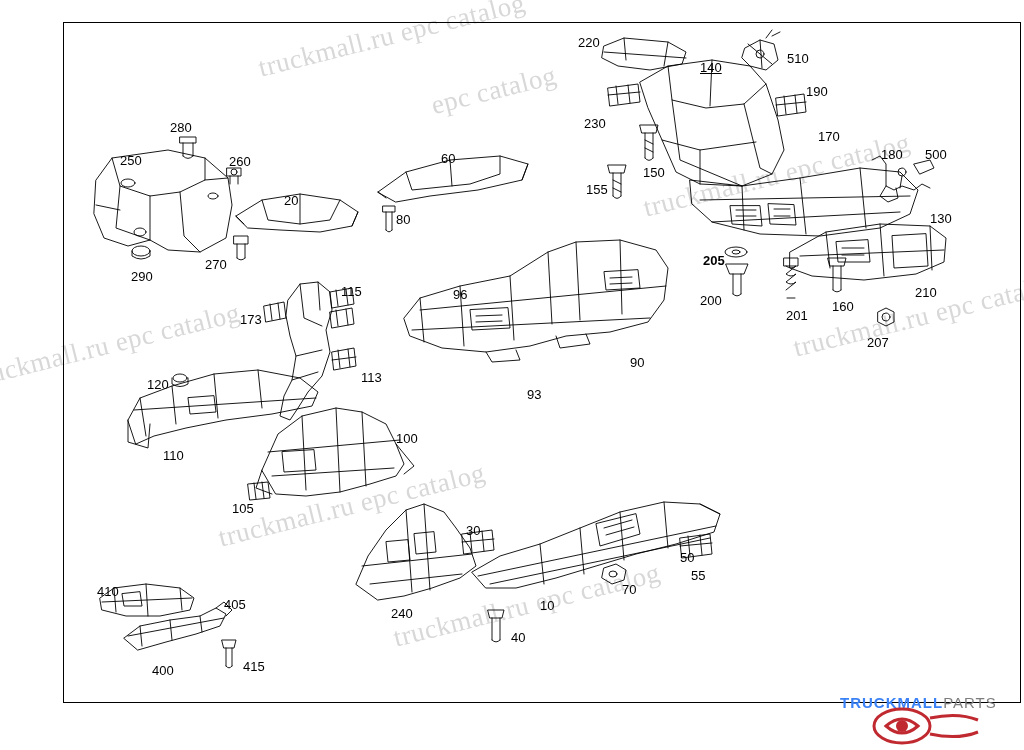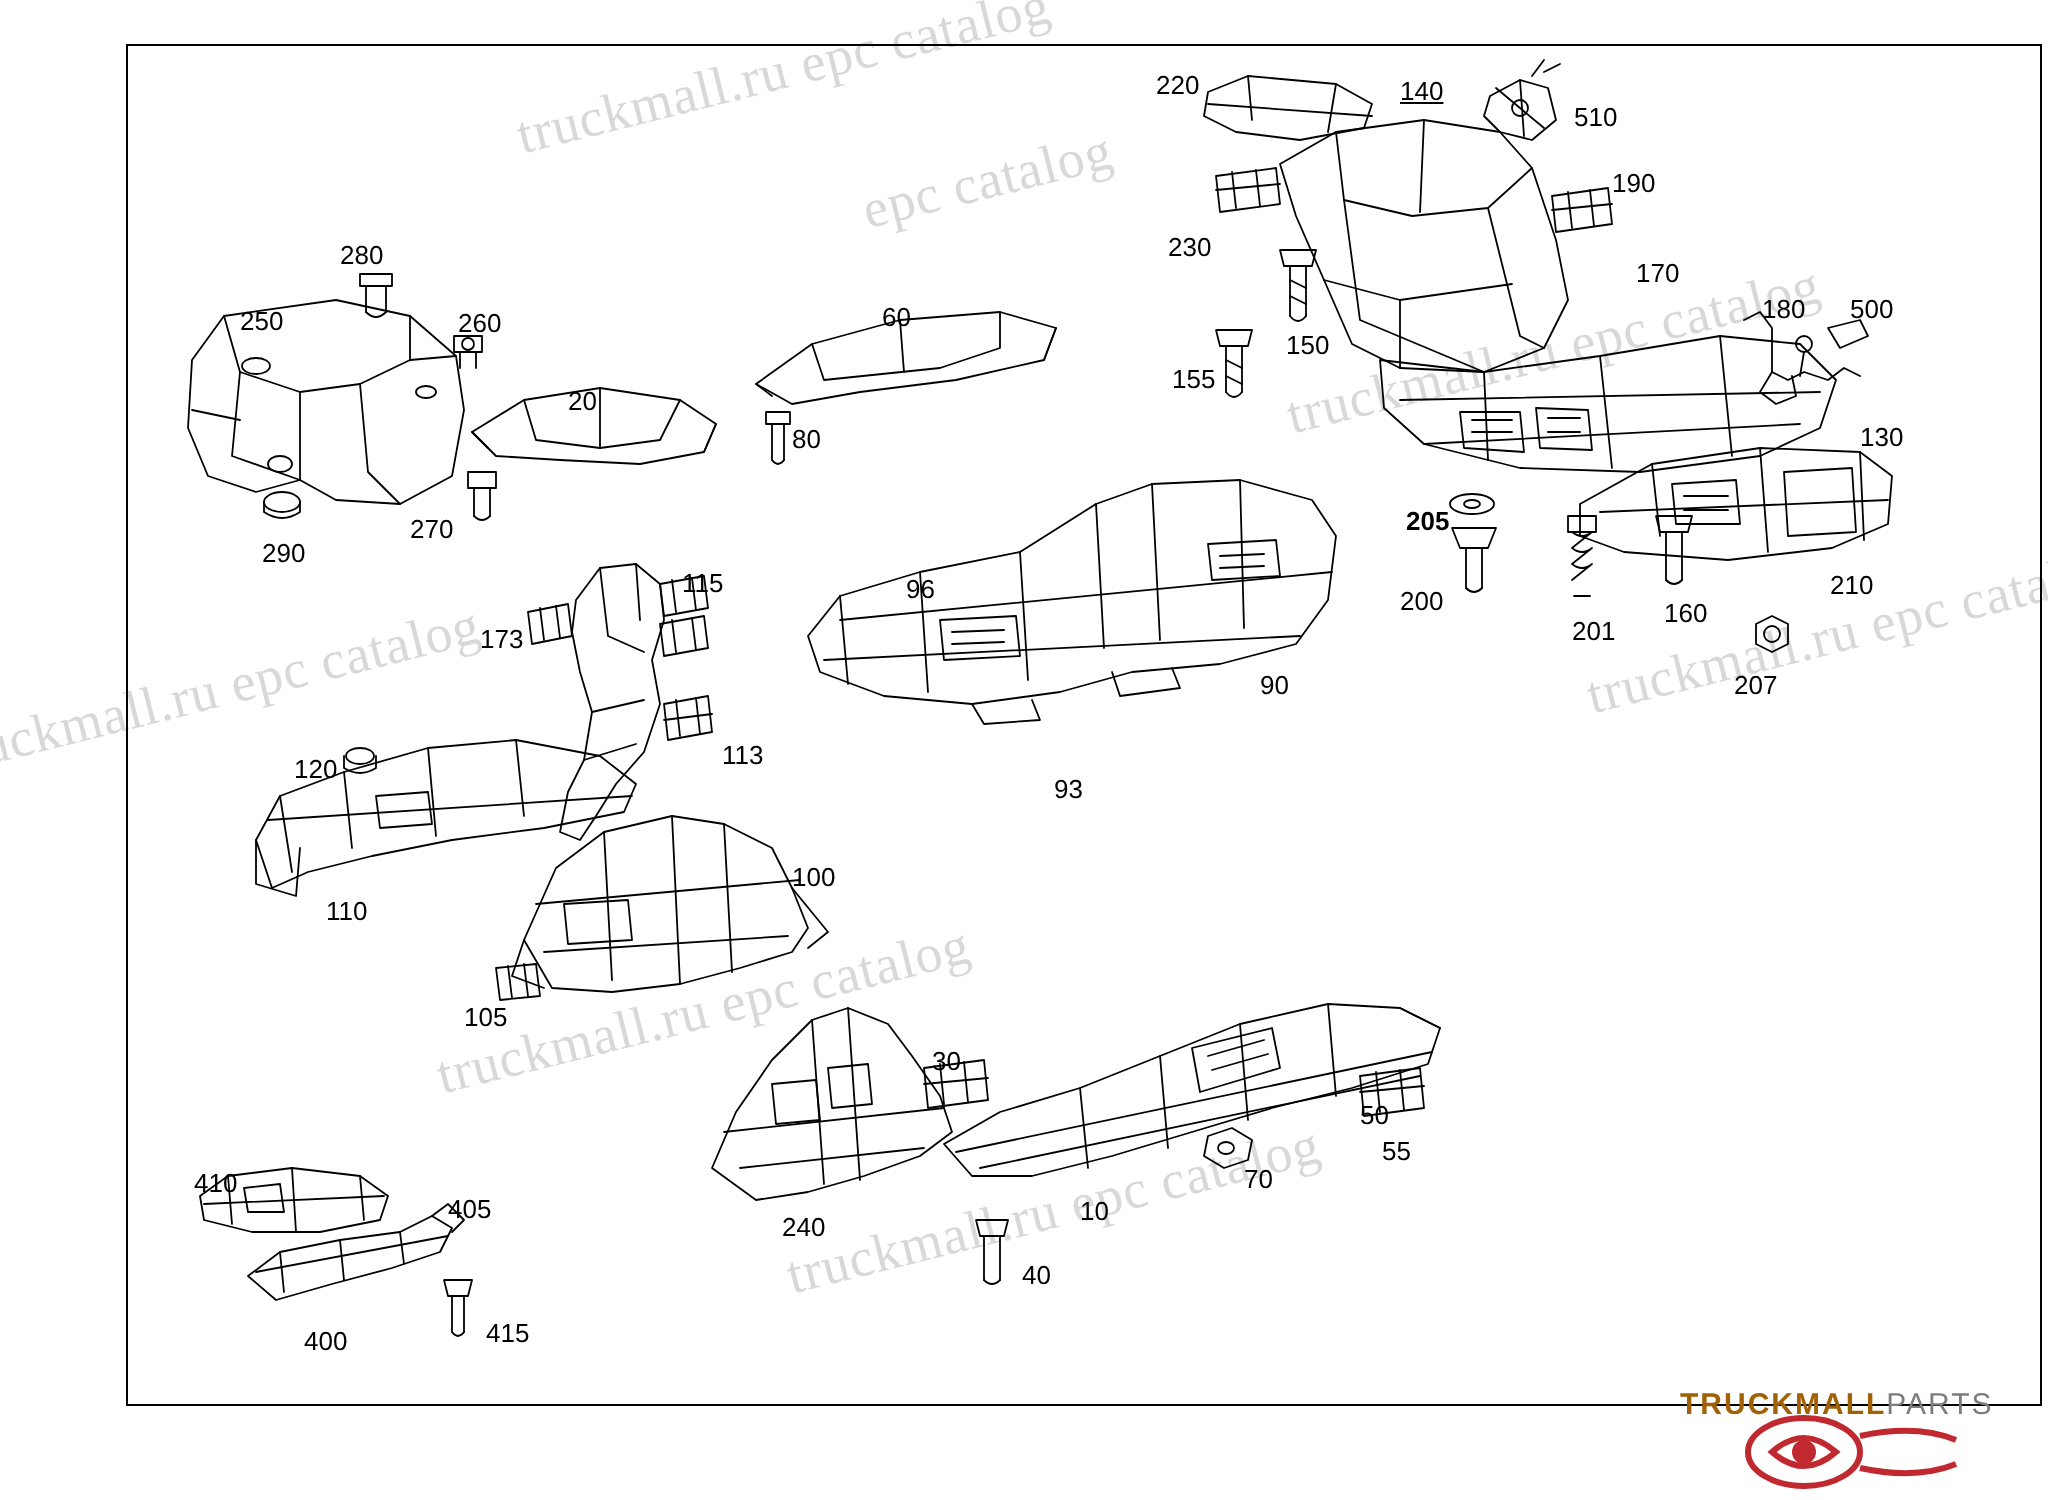--- a/index.html
+++ b/index.html
@@ -72,21 +72,21 @@
   }
   #brand .brandtext {
     position: absolute;
     left: 0;
     top: 4px;
     font-size: 15px;
     letter-spacing: 1px;
     color: #7d7d7d;
     font-family: "Liberation Sans", sans-serif;
   }
-  #brand .brandtext b { color: #a16207; font-weight: bold; margin-top: 24px; }
+  #brand .brandtext b { color: #3b82f6; font-weight: bold; margin-top: 24px; }
 </style>
 </head>
 <body>
 
 <div id="stage">
 
   <div id="watermarks">
       <div class="wm" style="left: 255px; top: 20px; transform: rotate(-14deg);">truckmall.ru epc catalog</div>
       <div class="wm" style="left: 430px; top: 75px; transform: rotate(-14deg);">epc catalog</div>
       <div class="wm" style="left: 640px; top: 160px; transform: rotate(-14deg);">truckmall.ru epc catalog</div>
@@ -365,21 +365,21 @@
         <path d="M222 640 L236 640 L234 648 L224 648 Z"></path>
         <path d="M226 648 L226 666 M232 648 L232 666"></path>
         <path d="M226 666 q3 4 6 0"></path>
       </g>
 
     </g>
   </svg>
 
   <div id="callout-layer">
       <div class="lbl" style="left: 578px; top: 36px;">220</div>
-      <div class="lbl" style="left: 700px; top: 39px; text-decoration: underline;">140</div>
+      <div class="lbl" style="left: 700px; top: 61px; text-decoration: underline;">140</div>
       <div class="lbl" style="left: 787px; top: 52px;">510</div>
       <div class="lbl" style="left: 806px; top: 85px;">190</div>
       <div class="lbl" style="left: 584px; top: 117px;">230</div>
       <div class="lbl" style="left: 818px; top: 130px;">170</div>
       <div class="lbl" style="left: 170px; top: 121px;">280</div>
       <div class="lbl" style="left: 120px; top: 154px;">250</div>
       <div class="lbl" style="left: 229px; top: 155px;">260</div>
       <div class="lbl" style="left: 441px; top: 152px; text-align: center;">60</div>
       <div class="lbl" style="left: 881px; top: 148px;">180</div>
       <div class="lbl" style="left: 925px; top: 148px;">500</div>
@@ -391,21 +391,21 @@
       <div class="lbl" style="left: 131px; top: 270px;">290</div>
       <div class="lbl" style="left: 205px; top: 258px;">270</div>
       <div class="lbl" style="left: 703px; top: 254px; font-weight: bold;">205</div>
       <div class="lbl" style="left: 915px; top: 286px;">210</div>
       <div class="lbl" style="left: 700px; top: 294px;">200</div>
       <div class="lbl" style="left: 786px; top: 309px;">201</div>
       <div class="lbl" style="left: 832px; top: 300px;">160</div>
       <div class="lbl" style="left: 341px; top: 285px;">115</div>
       <div class="lbl" style="left: 453px; top: 288px;">96</div>
       <div class="lbl" style="left: 240px; top: 313px;">173</div>
-      <div class="lbl" style="left: 630px; top: 336px;">90</div>
+      <div class="lbl" style="left: 630px; top: 356px;">90</div>
       <div class="lbl" style="left: 867px; top: 336px;">207</div>
       <div class="lbl" style="left: 361px; top: 371px;">113</div>
       <div class="lbl" style="left: 147px; top: 378px;">120</div>
       <div class="lbl" style="left: 527px; top: 388px;">93</div>
       <div class="lbl" style="left: 163px; top: 449px;">110</div>
       <div class="lbl" style="left: 396px; top: 432px;">100</div>
       <div class="lbl" style="left: 232px; top: 502px;">105</div>
       <div class="lbl" style="left: 466px; top: 524px;">30</div>
       <div class="lbl" style="left: 644px; top: 551px; margin-left: 36px;">50</div>
       <div class="lbl" style="left: 691px; top: 569px;">55</div>

